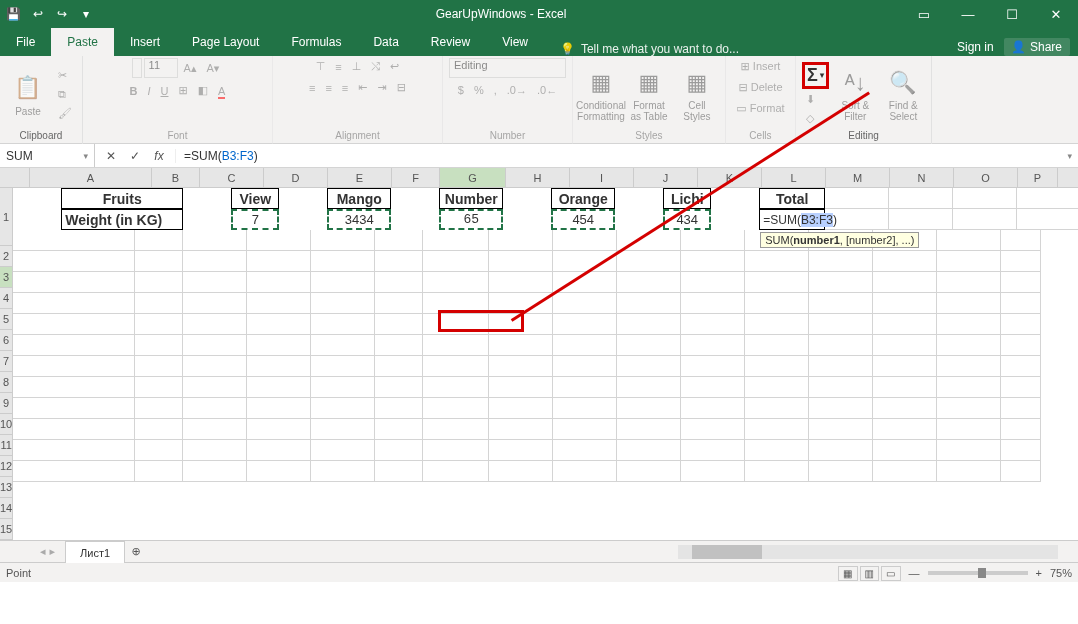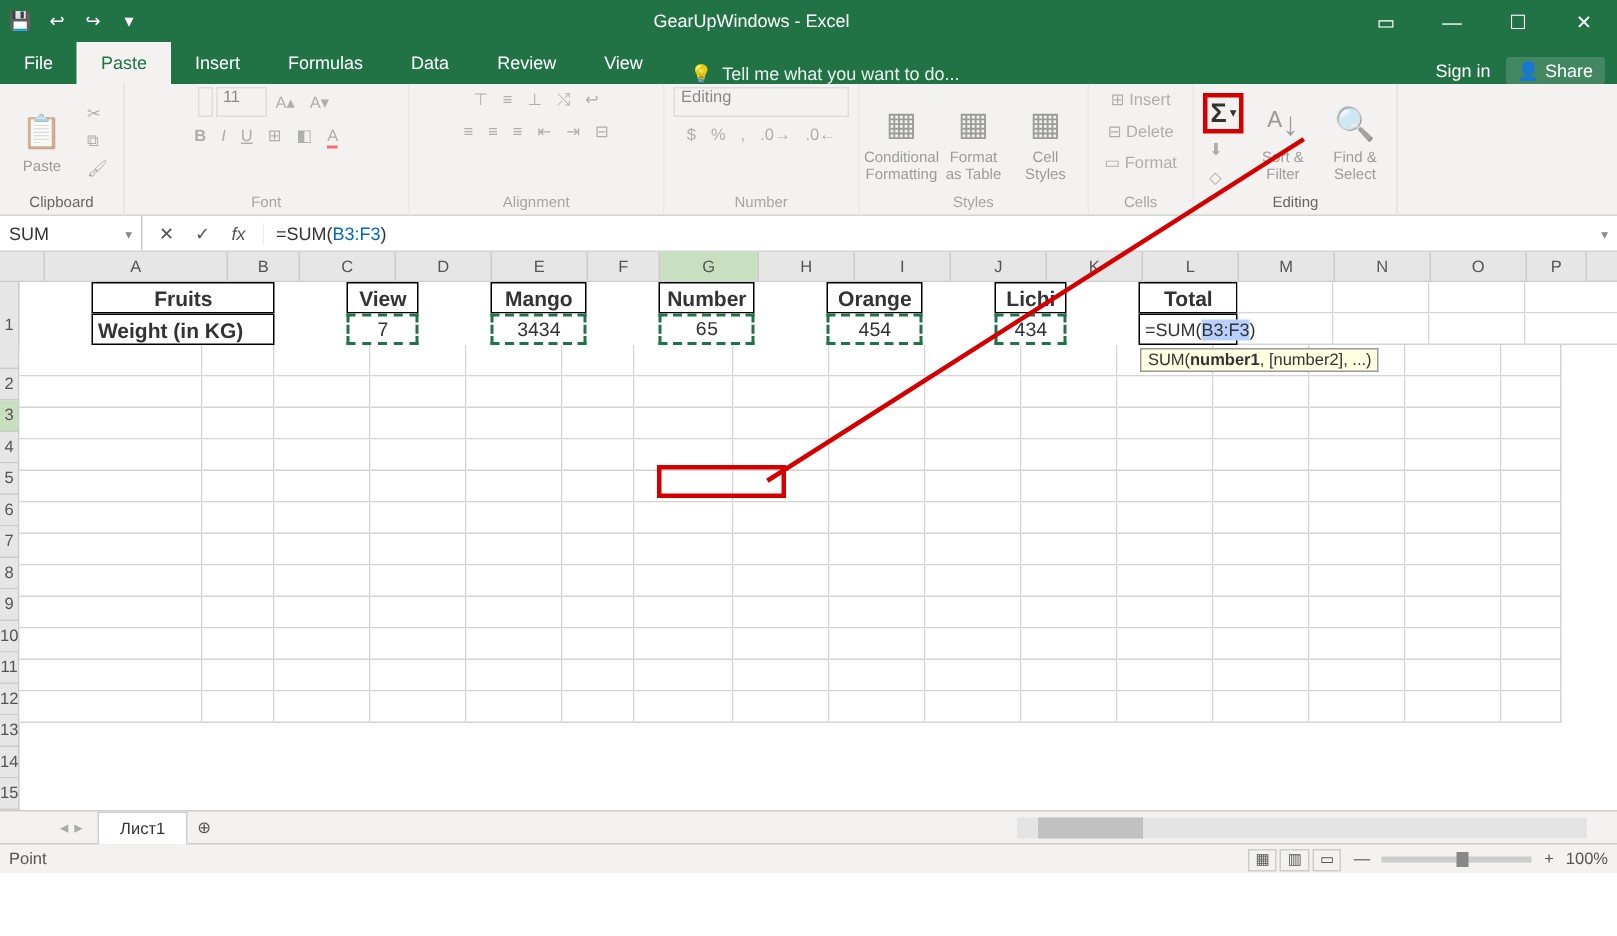--- a/index.html
+++ b/index.html
@@ -110,20 +110,21 @@
     <span>—</span>
     <span>☐</span>
     <span>✕</span>
   </div>
 </div>
 
 <div class="ribbon-tabs">
   <div class="tab">File</div>
   <div class="tab active">Paste</div>
   <div class="tab">Insert</div>
+  <div class="tab">Page Layout</div>
   <div class="tab">Formulas</div>
   <div class="tab">Data</div>
   <div class="tab">Review</div>
   <div class="tab">View</div>
   <div class="tellme">
     <span>💡</span>
     <span>Tell me what you want to do...</span>
   </div>
   <div class="right">
     <span>Sign in</span>
@@ -597,17 +598,17 @@
     <div class="view-btns">
       <span>▦</span>
       <span>▥</span>
       <span>▭</span>
     </div>
     <span>—</span>
     <div class="zoom-slider">
         <div class="thumb"></div>
       </div>
     <span>+</span>
-    <span>100%</span>
+    <span>75%</span>
   </div>
 </div>
 
 <div class="red-box2" style="left: 438px; top: 310px; width: 86px; height: 22px;"></div>
 
 </body></html>

